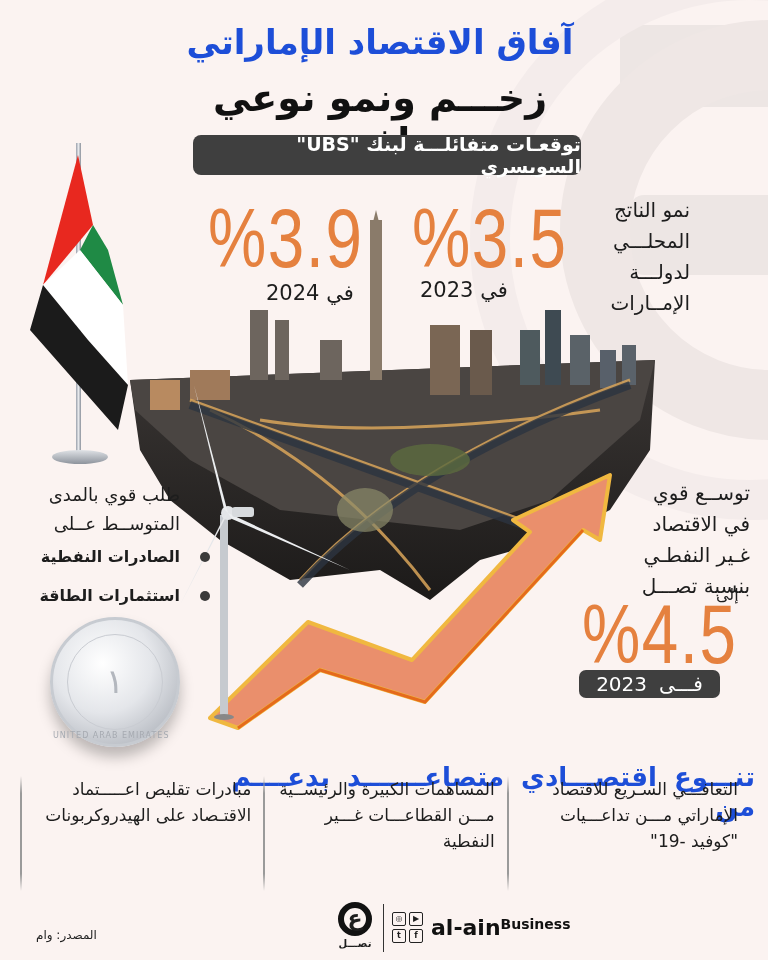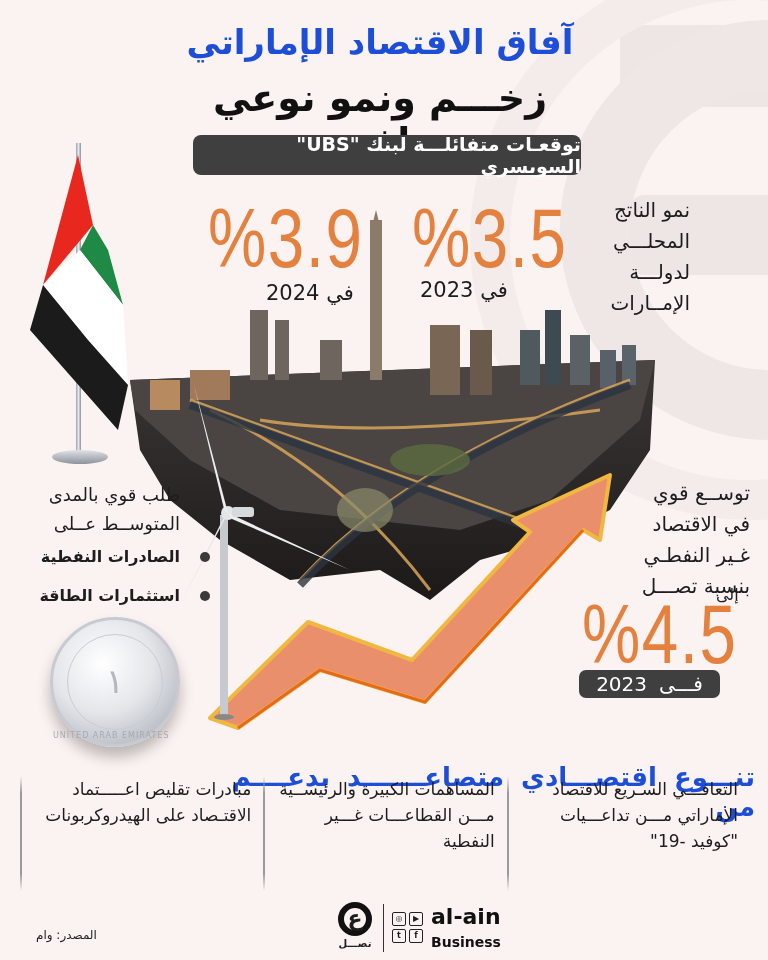--- a/index.html
+++ b/index.html
@@ -85,23 +85,23 @@
     .source { top: 928px; left: 36px; font-size: 12px; direction: rtl; color: #222; }
 
     .logo-wrap { top: 900px; left: 335px; height: 55px; display:flex; align-items:center; gap: 8px; }
     .logo-ain { width: 40px; height: 55px; position: relative; }
     .logo-ain-circle { position:absolute; left:3px; top:2px; width:34px; height:34px; border-radius:50%; border:6px solid #111; }
     .logo-ain-glyph { position:absolute; left:0; top:2px; width:40px; text-align:center; font-size:22px; font-weight:bold; line-height:34px; }
     .logo-ain-sub { position:absolute; left:0; top:38px; width:40px; text-align:center; font-size:10px; font-weight:bold; }
     .logo-vsep { width: 1px; height: 48px; background: #333; }
     .social-grid { display:grid; grid-template-columns: 14px 14px; gap:3px; }
     .social-ic { width:14px; height:14px; border:1.5px solid #222; border-radius:2px; font-size:8px; line-height:11px; text-align:center; font-weight:bold; }
-    .brand { display:flex; flex-direction:column; line-height: 1; }
+    .brand { display:flex; flex-direction:row; line-height: 1; }
     .brand-main { font-size: 22px; font-weight: bold; color: #111; }
-    .brand-sub { font-size: 14px; font-weight: bold; color: #111; margin-top: 7px; }
+    .brand-sub { font-size: 14px; font-weight: bold; color: #111; }
   </style>
 </head>
 <body>
 
 <div class="wm" style="left:620px;top:25px;width:150px;height:82px;border-radius:14px 0 0 14px;"></div>
 <div class="wm" style="left:630px;top:195px;width:140px;height:80px;border-radius:14px 0 0 14px;"></div>
 <div class="wm-arc" style="left:560px;top:20px;width:420px;height:420px;border-color:#efe7e5;"></div>
 <div class="wm-arc" style="left:470px;top:-40px;width:560px;height:560px;border-width:40px;border-color:#f4eceb;"></div>
 
 <div class="abs title-orange">آفاق الاقتصاد الإماراتي</div>

